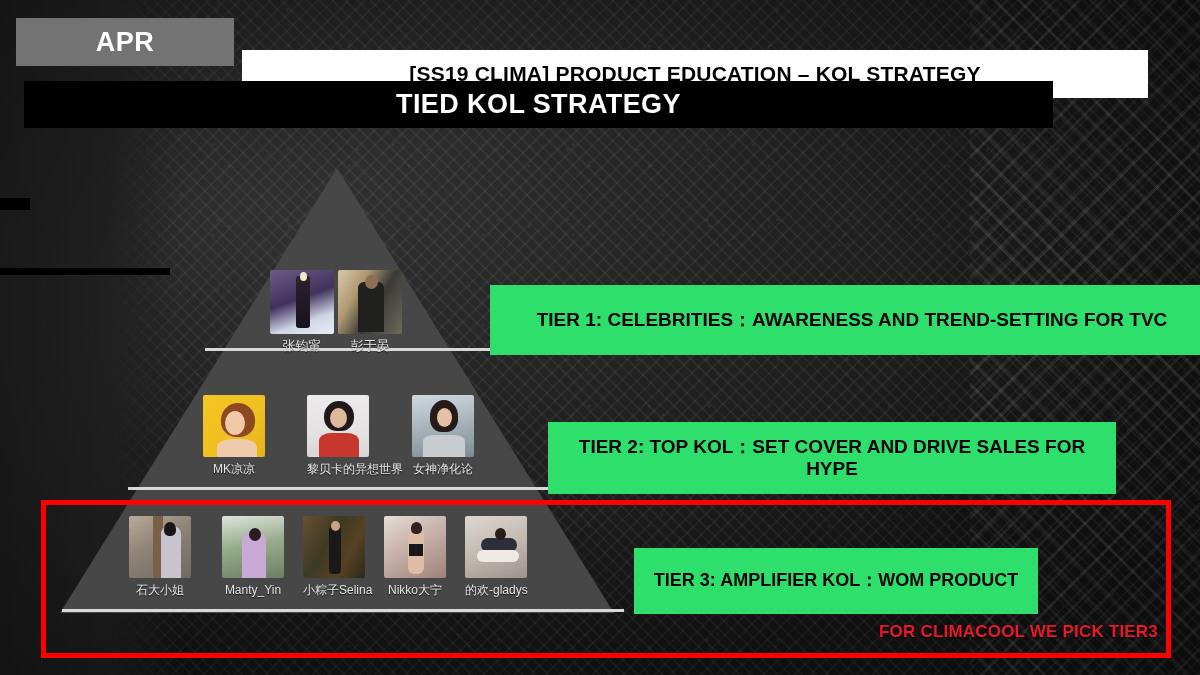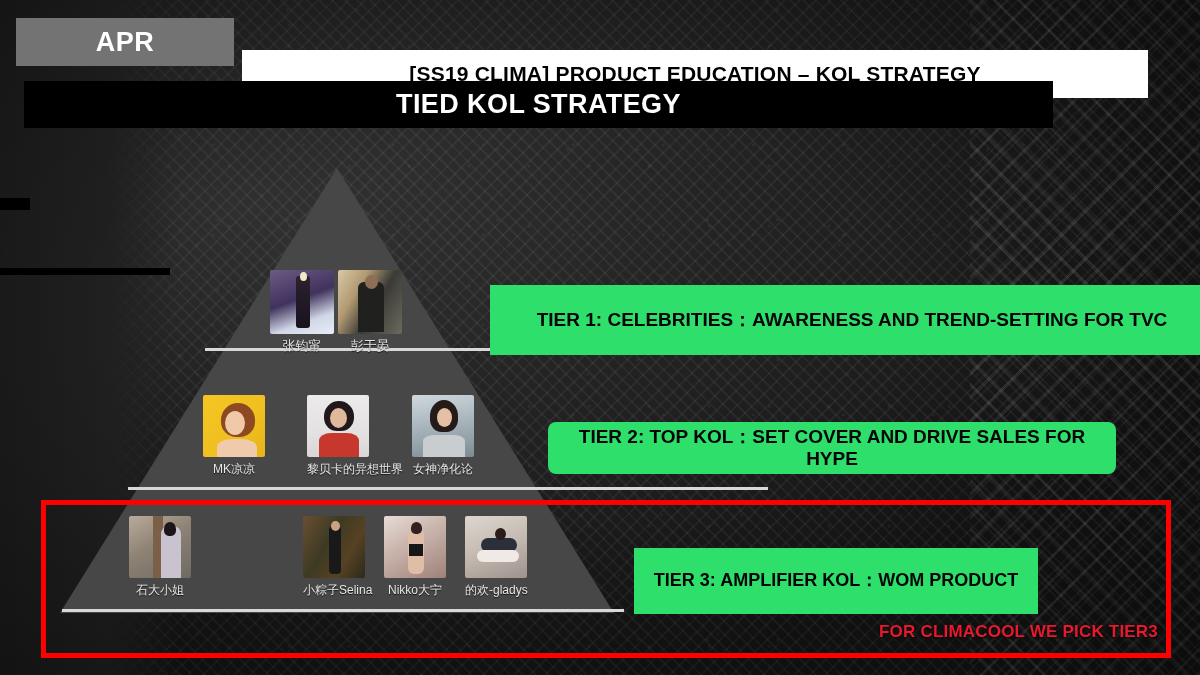--- a/index.html
+++ b/index.html
@@ -111,21 +111,21 @@
   .ph i{position:absolute;display:block;}
 
   
   .banner{
     position:absolute;background:#2EE06B;color:#050505;
     font-weight:bold;text-align:center;
     display:flex;align-items:center;justify-content:center;
     padding:6px 10px;box-sizing:border-box;line-height:1.18;
   }
   #banner-1{left:490px;top:285px;width:724px;height:70px;font-size:19px;}
-  #banner-2{left:548px;top:422px;width:568px;height:52px;font-size:19px;border-radius:8px;}
+  #banner-2{left:548px;top:422px;width:568px;height:72px;font-size:19px;}
   #banner-3{left:602px;top:548px;width:404px;height:66px;font-size:18px;margin-left:32px;}
 
   
   #red-box{
     position:absolute;left:41px;top:500px;width:1130px;height:158px;
     border:5px solid #FF0000;box-sizing:border-box;
   }
   #red-note{
     position:absolute;right:42px;top:622px;
     color:#E8192C;font-size:17px;font-weight:bold;letter-spacing:.2px;
@@ -198,20 +198,27 @@
   </div>
 
   <div class="person" style="left:129px;top:516px;">
     <div class="ph" style="background:linear-gradient(150deg,#b9ab9a 0%,#8d8274 45%,#6e6a63 100%);">
       <i style="left:24px;top:0;width:10px;height:62px;background:#7b6047;"></i>
       <i style="left:32px;top:10px;width:20px;height:52px;background:#c9c3cf;border-radius:8px 8px 0 0;"></i>
       <i style="left:35px;top:6px;width:12px;height:14px;background:#1d1519;border-radius:50% 50% 40% 40%;"></i>
     </div>
     <div class="nm">石大小姐</div>
   </div>
+  <div class="person" style="left:222px;top:516px;">
+    <div class="ph" style="background:linear-gradient(170deg,#dfe4dd 0%,#97ae8b 45%,#6d7f64 100%);">
+      <i style="left:20px;top:16px;width:24px;height:46px;background:#c9a9d6;border-radius:8px 8px 0 0;"></i>
+      <i style="left:27px;top:12px;width:12px;height:13px;background:#2a1e20;border-radius:50%;"></i>
+    </div>
+    <div class="nm">Manty_Yin</div>
+  </div>
   <div class="person" style="left:303px;top:516px;">
     <div class="ph" style="background:linear-gradient(120deg,#6a4f33 0%,#3d3a23 40%,#574123 70%,#2b2a1c 100%);">
       <i style="left:26px;top:10px;width:12px;height:48px;background:#191919;border-radius:4px;"></i>
       <i style="left:28px;top:5px;width:9px;height:10px;background:#caa184;border-radius:50%;"></i>
     </div>
     <div class="nm">小粽子Selina</div>
   </div>
   <div class="person" style="left:384px;top:516px;">
     <div class="ph" style="background:linear-gradient(150deg,#e6dcd7 0%,#cbb6ad 40%,#9e827a 100%);">
       <i style="left:24px;top:12px;width:16px;height:46px;background:#e0bda6;border-radius:6px;"></i>

